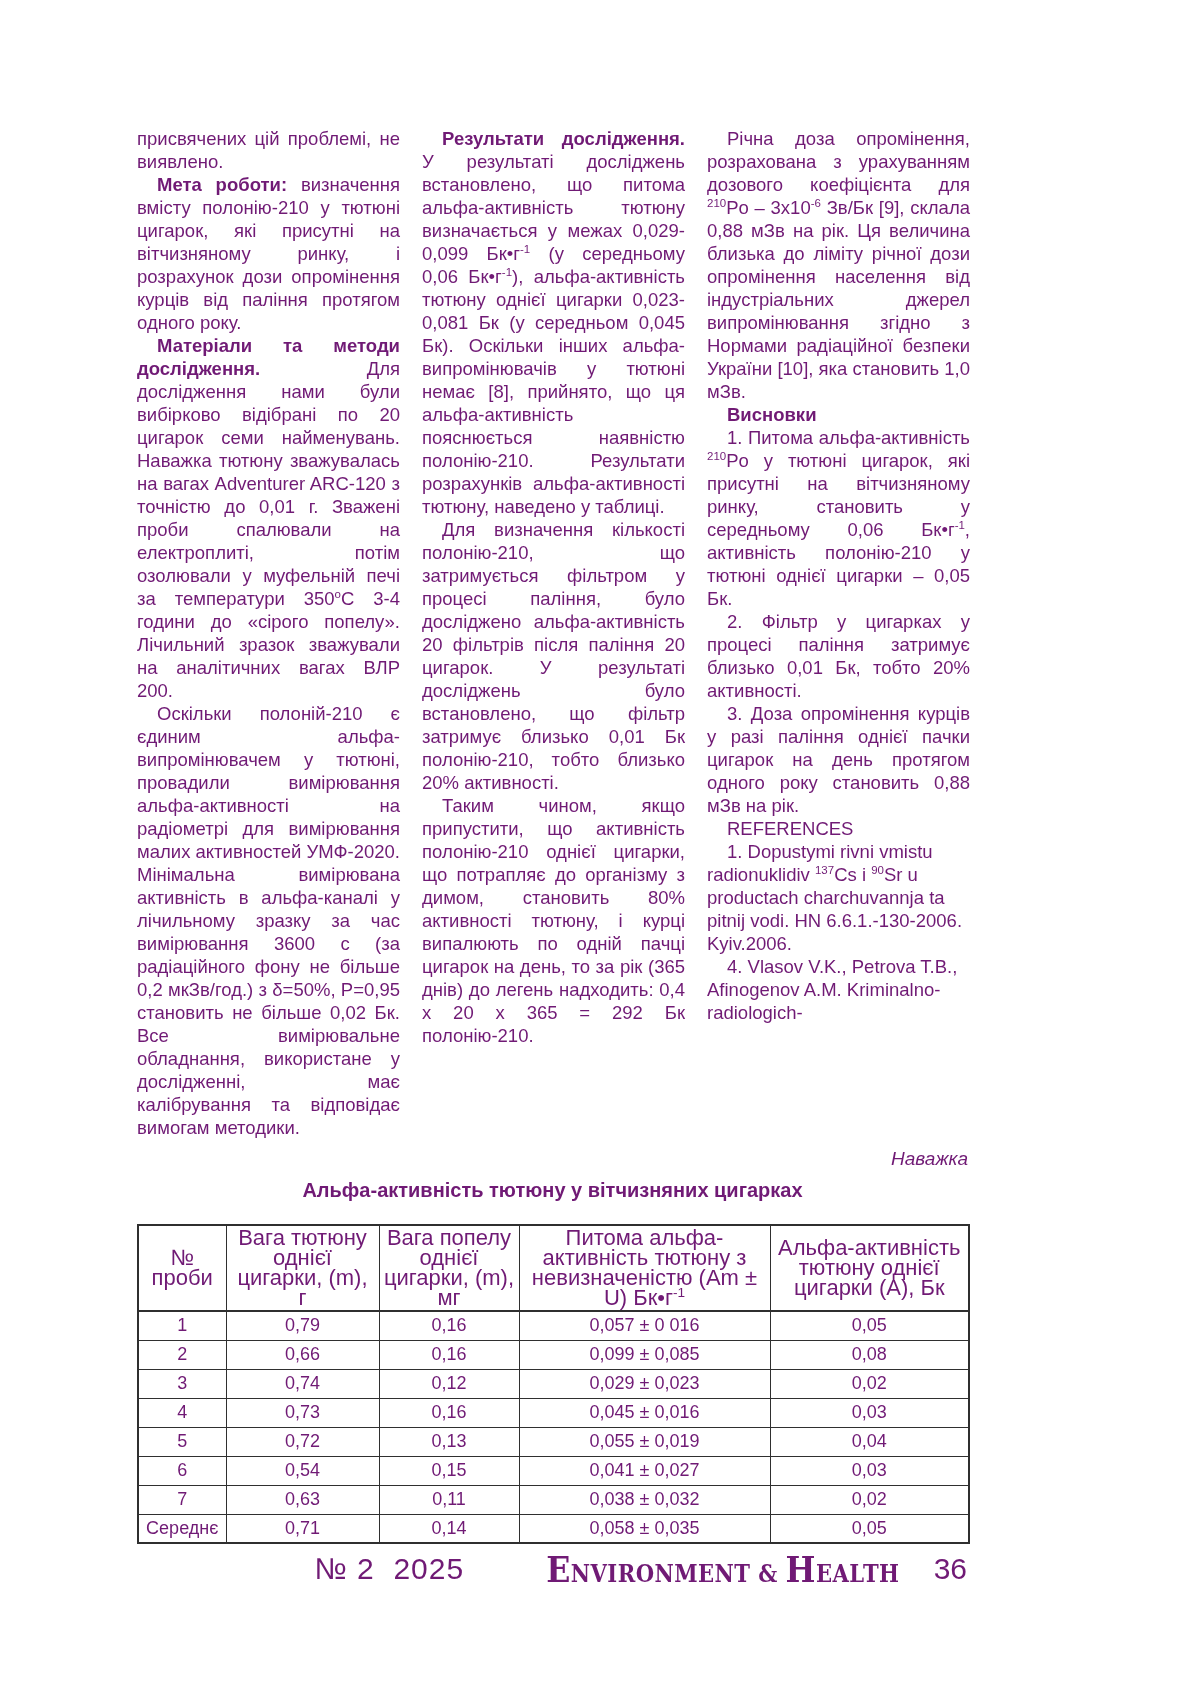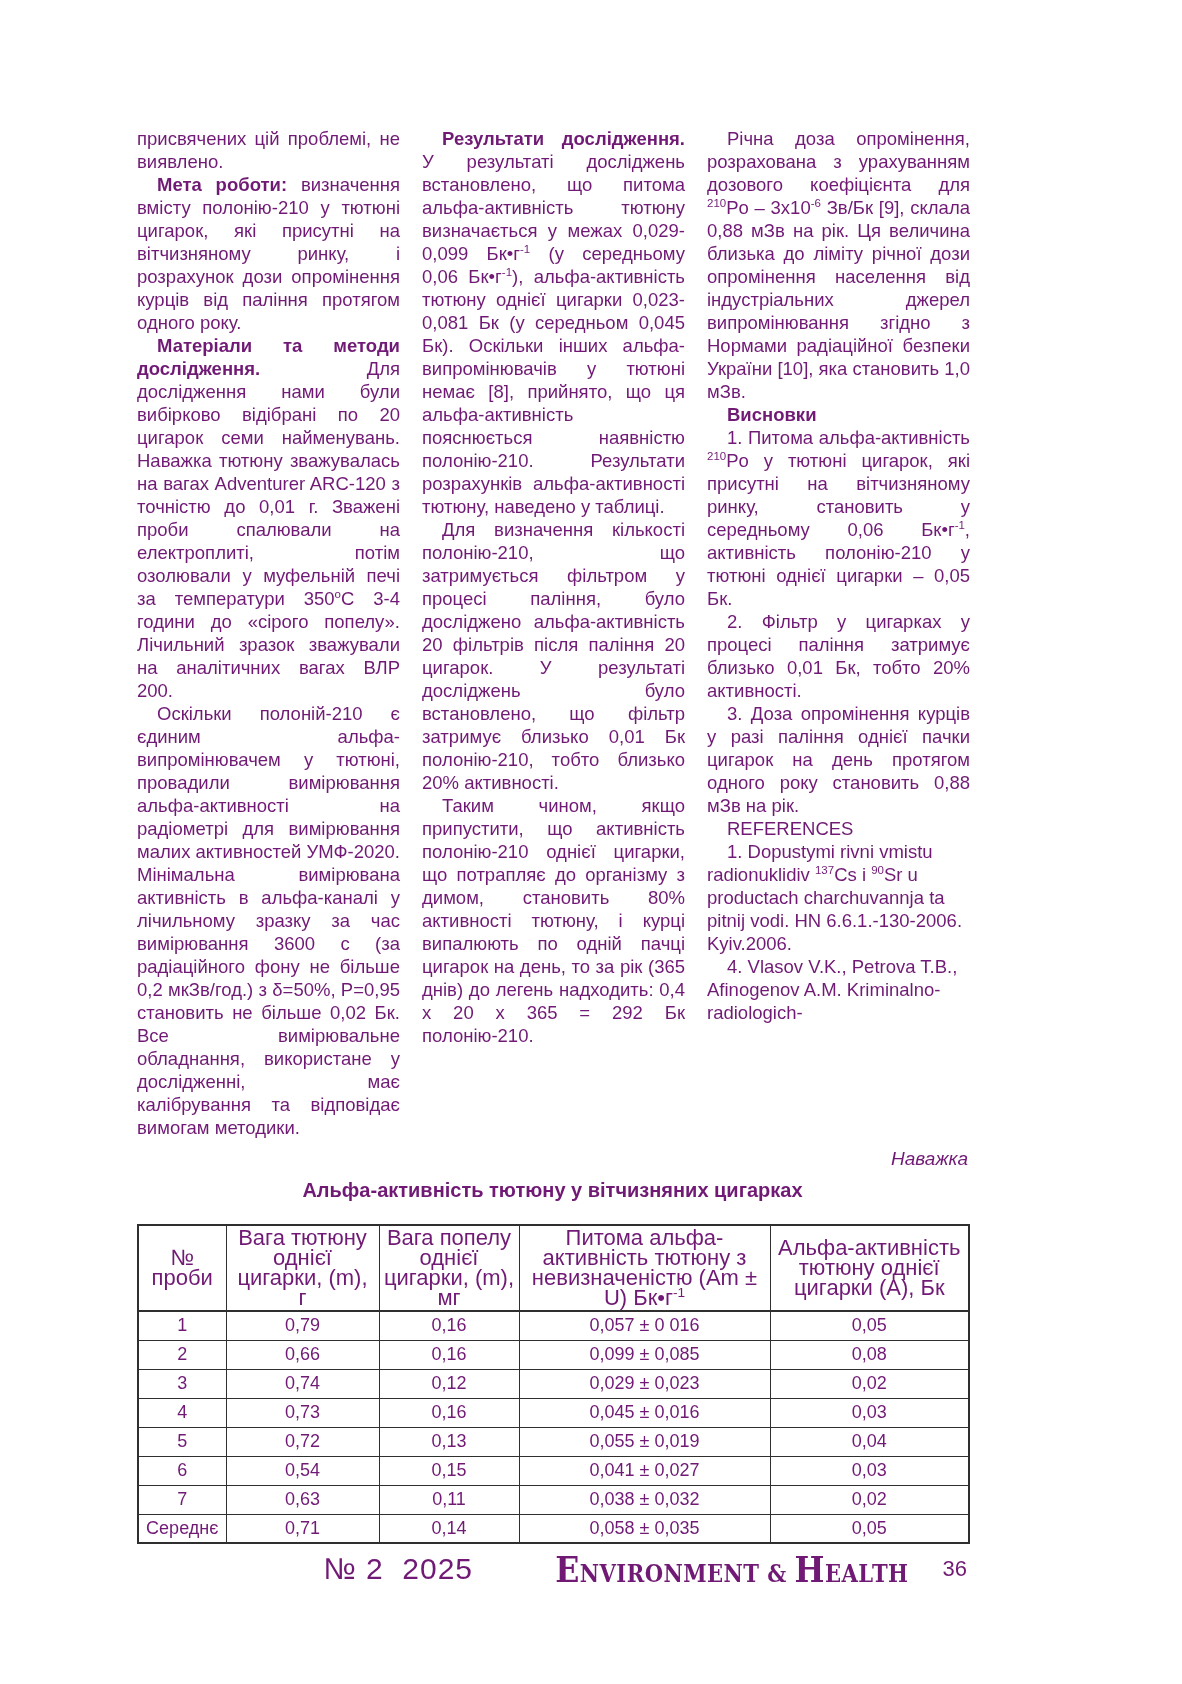--- a/index.html
+++ b/index.html
@@ -39,21 +39,21 @@
     display:flex; align-items:center; gap:34px;
   }
   .issue { font-size:30px; letter-spacing:1px; white-space:pre; }
   .logo {
     font-family:"DejaVu Serif","Liberation Serif",serif; font-weight:bold;
     white-space:nowrap; transform:scaleX(0.88); transform-origin:right center;
     display:inline-block; letter-spacing:0.5px;
   }
   .logo span { font-size:24px; }
   .logo .big { font-size:36px; }
-  .pagenum { font-size:22px; }
+  .pagenum { font-size:30px; }
 </style>
 </head>
 <body>
 
 <div class="page">
 
   <div class="columns">
     <div class="col">
       <p class="para"><span>присвячених цій проблемі, не виявлено.</span></p>
       <p class="para ind"><span class="b">Мета роботи:</span><span> визначення вмісту полонію-210 у тютюні цигарок, які присутні на вітчизняному ринку, і розрахунок дози опромінення курців від паління протягом одного року.</span></p>

